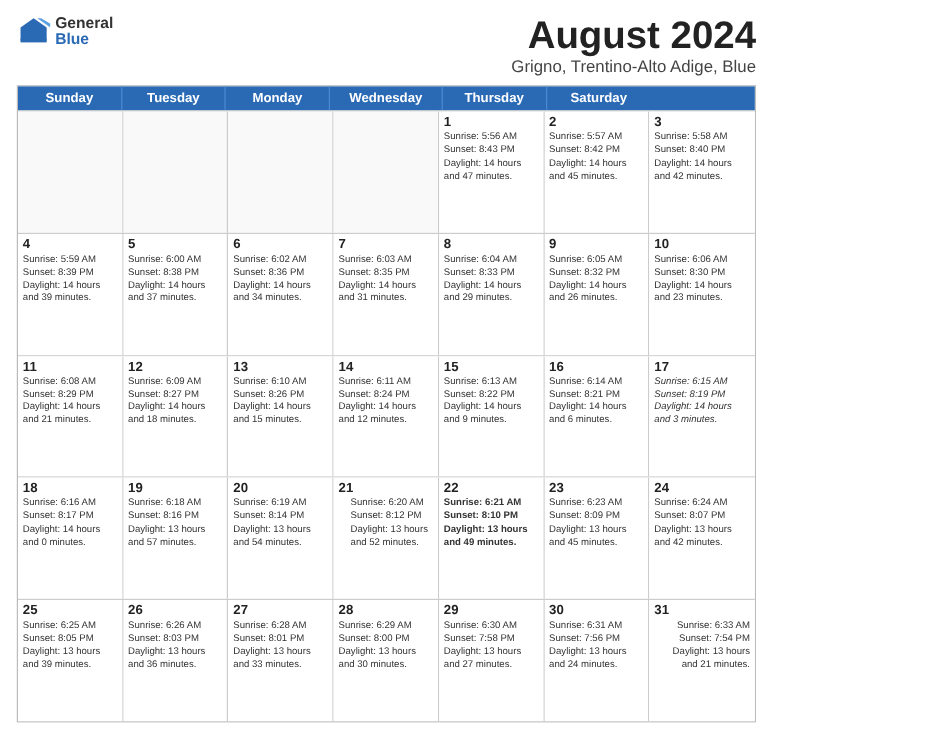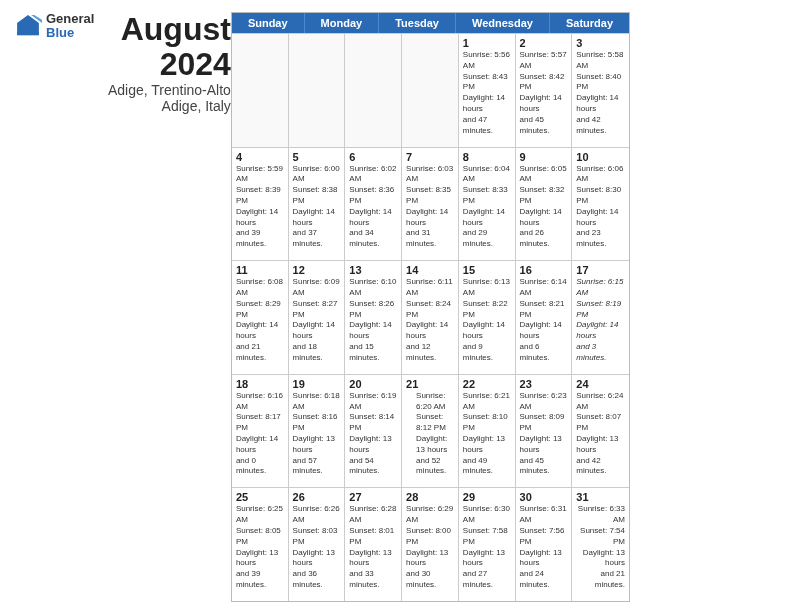--- a/index.html
+++ b/index.html
@@ -7,21 +7,21 @@
       font-family: Arial, sans-serif;
       background: #fff;
       width: 792px;
       height: 612px;
       overflow: hidden;
     }
     .page {
       width: 644px;
       height: 612px;
       display: flex;
-      flex-direction: row;
+      flex-direction: column;
       padding: 12px 14px 10px 14px;
     }
     .header {
       display: flex;
       justify-content: space-between;
       align-items: flex-start;
       margin-bottom: 8px;
     }
     .logo {
       display: flex;
@@ -120,30 +120,31 @@
         <polygon points="22,4 36,14 36,10 26,4" fill="#5ba0e0"></polygon>
         <rect x="4" y="26" width="28" height="4" fill="#2a6ab5"></rect>
       </svg>
       <div class="logo-text">
         <span class="logo-general">General</span>
         <span class="logo-blue">Blue</span>
       </div>
     </div>
     <div class="title-block">
       <div class="title-month">August 2024</div>
-      <div class="title-location">Adige, Trentino-Alto Adige, Italy</div>
+      <div class="title-location">Grigno, Trentino-Alto Adige, Blue</div>
     </div>
   </div>
 
   <div class="calendar">
     <div class="cal-header">
     <div class="cal-header-cell">Sunday</div>
+        <div class="cal-header-cell">Tuesday</div>
         <div class="cal-header-cell">Monday</div>
-        <div class="cal-header-cell">Tuesday</div>
         <div class="cal-header-cell">Wednesday</div>
+        <div class="cal-header-cell">Thursday</div>
         <div class="cal-header-cell">Saturday</div>
       </div>
     <div class="cal-body">
     <div class="cal-row">
           <div class="cal-cell empty"></div>
           <div class="cal-cell empty"></div>
           <div class="cal-cell empty"></div>
           <div class="cal-cell empty"></div>
           <div class="cal-cell">
             <span class="day-num">1</span>
@@ -293,21 +294,21 @@
           </div>
           <div class="cal-cell">
             <span class="day-num">21</span>
             <div class="day-info" style="white-space: pre-line; margin-left: 10px;">Sunrise: 6:20 AM
 Sunset: 8:12 PM
 Daylight: 13 hours
 and 52 minutes.</div>
           </div>
           <div class="cal-cell">
             <span class="day-num">22</span>
-            <div class="day-info" style="white-space: pre-line;">Sunrise: 6:21 AM
+            <div class="day-info" style="white-space: pre-line; font-weight: bold;">Sunrise: 6:21 AM
 Sunset: 8:10 PM
 Daylight: 13 hours
 and 49 minutes.</div>
           </div>
           <div class="cal-cell">
             <span class="day-num">23</span>
             <div class="day-info" style="white-space: pre-line;">Sunrise: 6:23 AM
 Sunset: 8:09 PM
 Daylight: 13 hours
 and 45 minutes.</div>

